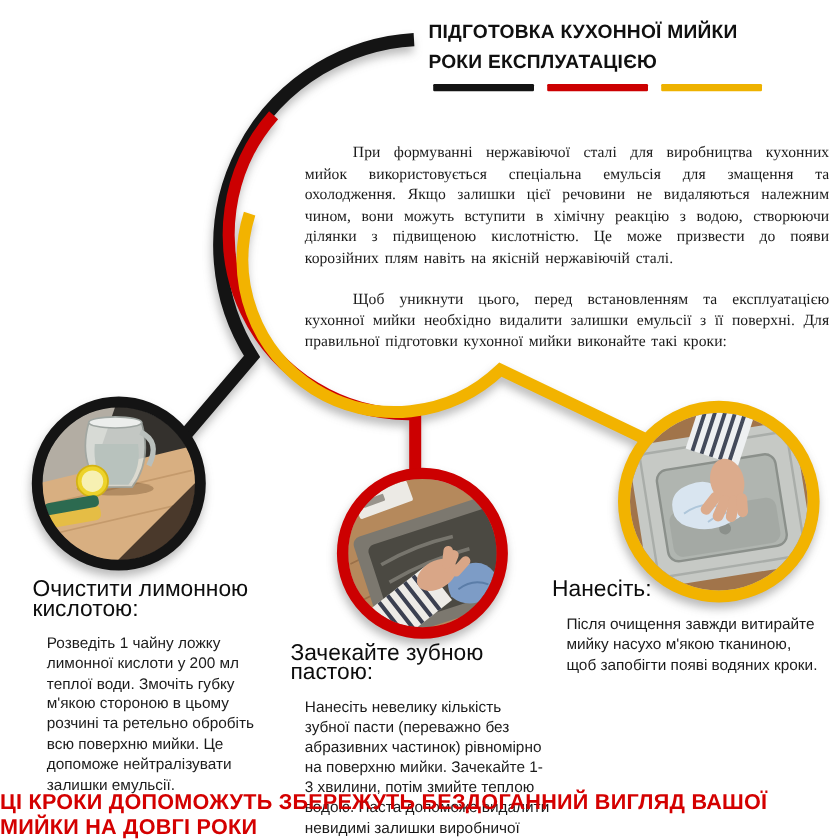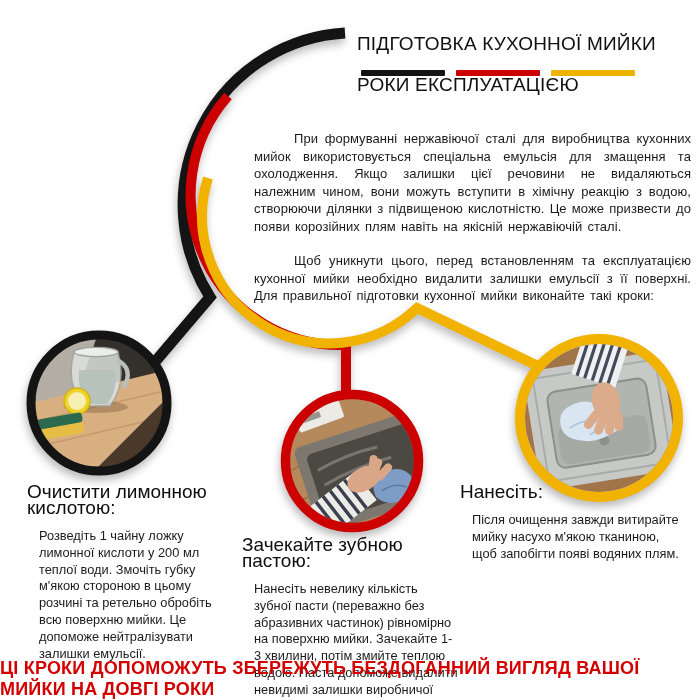--- a/index.html
+++ b/index.html
@@ -3,25 +3,25 @@
 <meta charset="utf-8">
 <style>
   html,body{margin:0;padding:0;background:#fff;}
   .canvas{
     position:relative;width:700px;height:700px;background:#ffffff;
     font-family:"Liberation Sans", sans-serif;color:#161616;overflow:hidden;
   }
   .art{position:absolute;left:0;top:0;width:700px;height:700px;
        filter:drop-shadow(-1px 5px 4px rgba(70,70,70,.38));}
   .title-block{position:absolute;left:357px;top:15px;width:300px;}
-  .title-line{font-size:19px;font-weight:normal;line-height:25px;color:#101010;letter-spacing:.2px;margin-top:16px;}
+  .title-line{font-size:16px;font-weight:bold;line-height:25px;color:#101010;letter-spacing:.2px;}
   .bars{position:absolute;left:361px;top:70px;display:flex;gap:11px;}
   .bar{width:84px;height:6px;border-radius:1px;}
   .bar.b1{background:#141414;} .bar.b2{background:#cc0001;} .bar.b3{background:#eeb200;}
-  .intro{position:absolute;left:254px;top:130px;width:437px;}
+  .intro{position:absolute;left:254px;top:118px;width:437px;font-family:Liberation Serif, serif;}
   .intro p{margin:0 0 17px 0;font-size:13px;line-height:17.5px;text-align:justify;
            text-indent:40px;word-spacing:1.5px;letter-spacing:.05px;color:#1b1b1b;}
   .step{position:absolute;}
   .step h3{margin:0 0 3px 0;font-size:19px;font-weight:normal;line-height:16px;color:#0d0d0d;}
   .step p{margin:12px;font-size:12.8px;line-height:16.8px;color:#1b1b1b;}
   .step1{left:27px;top:484px;width:212px;}
   .step2{left:242px;top:537px;width:228px;}
   .step3{left:460px;top:484px;width:234px;}
   .footer-note{position:absolute;left:0;top:658px;width:700px;text-align:left;
                font-size:18px;font-weight:bold;color:#d40000;letter-spacing:.2px;}
@@ -156,17 +156,17 @@
     <p>Розведіть 1 чайну ложку лимонної кислоти у 200 мл теплої води. Змочіть губку м'якою стороною в цьому розчині та ретельно обробіть всю поверхню мийки. Це допоможе нейтралізувати залишки емульсії.</p>
   </div>
 
   <div class="step step2">
     <h3>Зачекайте зубною пастою:</h3>
     <p>Нанесіть невелику кількість зубної пасти (переважно без абразивних частинок) рівномірно на поверхню мийки. Зачекайте 1-3 хвилини, потім змийте теплою водою. Паста допоможе видалити невидимі залишки виробничої емульсії та відполірувати поверхню.</p>
   </div>
 
   <div class="step step3">
     <h3>Нанесіть:</h3>
-    <p>Після очищення завжди витирайте мийку насухо м'якою тканиною, щоб запобігти появі водяних плям.</p>
+    <p>Після очищення завжди витирайте мийку насухо м'якою тканиною, щоб запобігти появі водяних кроки.</p>
   </div>
 
   <div class="footer-note">ЦІ КРОКИ ДОПОМОЖУТЬ ЗБЕРЕЖУТЬ БЕЗДОГАННИЙ ВИГЛЯД ВАШОЇ МИЙКИ НА ДОВГІ РОКИ</div>
 </div>
 
 </body></html>

